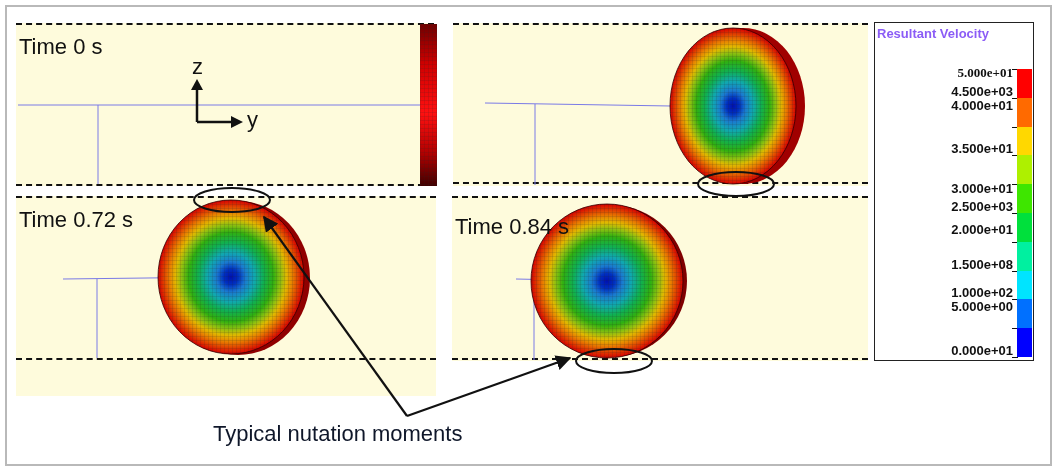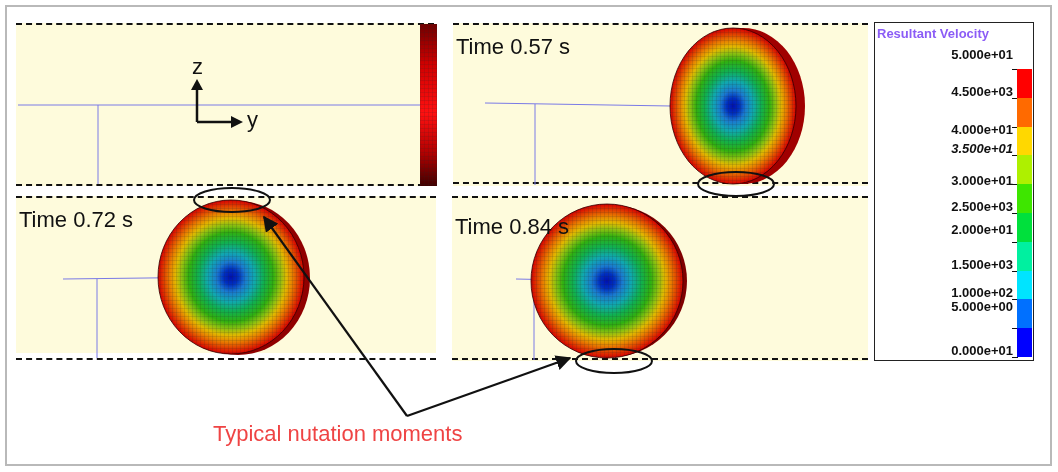--- a/index.html
+++ b/index.html
@@ -6,40 +6,40 @@
     body { width: 1058px; height: 472px; position: relative; overflow: hidden; font-family: "DejaVu Sans", sans-serif; }
     .frame { position: absolute; left: 5px; top: 5px; width: 1047px; height: 461px; border: 2px solid #b9b9b9; box-sizing: border-box; }
     .panel { position: absolute; background: #fefbdc; }
     .panel-time { position: absolute; left: 3px; top: 11px; font-family: "Liberation Sans", sans-serif; font-size: 22px; color: #111; white-space: nowrap; }
     .dash { position: absolute; left: 0; right: 0; height: 0; border-top: 2px dashed #111; }
     .legend { position: absolute; left: 874px; top: 22px; width: 160px; height: 339px; background: #fff; border: 1.5px solid #222; box-sizing: border-box; }
     .legend-title { position: absolute; left: 2px; top: 3px; font-family: "Liberation Sans", sans-serif; font-weight: bold; font-size: 13px; color: #8b5cf6; white-space: nowrap; }
     .legend-row { position: absolute; left: 0; width: 138px; text-align: right; font-family: "Liberation Sans", sans-serif; font-weight: bold; font-size: 13px; color: #111; white-space: nowrap; }
     .legend-swatch { position: absolute; left: 142px; width: 15px; height: 29px; }
     .legend-tick { position: absolute; left: 137px; width: 6px; border-top: 1.5px solid #111; }
-    .caption { position: absolute; left: 213px; top: 421px; font-family: "Liberation Sans", sans-serif; font-size: 22px; color: #ef4444; white-space: nowrap; }
+    .caption { position: absolute; left: 213px; top: 421px; font-family: "Liberation Sans", sans-serif; font-size: 22px; color: #0f172a; white-space: nowrap; }
     svg.overlay { position: absolute; left: 0; top: 0; }
   </style>
 </head>
 <body>
 
 <div class="frame"></div>
 
 <div class="panel" style="left:16px;top:23px;width:418px;height:163px;">
   <div class="dash" style="top:0;"></div>
   <div class="dash" style="top:161px;"></div>
+  <span class="panel-time">Time 0 s</span>
 </div>
 
 <div class="panel" style="left:453px;top:23px;width:415px;height:163px;">
   <div class="dash" style="top:0;"></div>
   <div class="dash" style="top:159px;"></div>
-  <span class="panel-time">Time 0.57 s</span>
 </div>
 
-<div class="panel" style="left:16px;top:196px;width:420px;height:157px;">
+<div class="panel" style="left:16px;top:196px;width:420px;height:200px;">
   <div class="dash" style="top:0;"></div>
   <div class="dash" style="top:162px;"></div>
   <span class="panel-time">Time 0.72 s</span>
 </div>
 
 <div class="panel" style="left:452px;top:196px;width:416px;height:165px;">
   <div class="dash" style="top:0;"></div>
   <div class="dash" style="top:162px;"></div>
 </div>
 
@@ -132,35 +132,35 @@
 
   <g>
     <line x1="407" y1="416" x2="264" y2="217" stroke="#111" stroke-width="2.2" marker-end="url(#arrowHead)"></line>
     <line x1="407" y1="416" x2="570" y2="358" stroke="#111" stroke-width="2.2" marker-end="url(#arrowHead)"></line>
   </g>
 </svg>
 
 <div class="legend">
   <span class="legend-title">Resultant Velocity</span>
   <div id="legend-body">
-      <span class="legend-row" style="top: 24px;">5.000e+01</span>
+      <span class="legend-row" style="top: 42px; font-family: Liberation Serif, serif;">5.000e+01</span>
       <span class="legend-tick" style="top: 46px;"></span>
       <span class="legend-row" style="top: 60.8px;">4.500e+03</span>
       <span class="legend-tick" style="top: 74.8px;"></span>
-      <span class="legend-row" style="top: 99px;">4.000e+01</span>
+      <span class="legend-row" style="top: 75px;">4.000e+01</span>
       <span class="legend-tick" style="top: 103.6px;"></span>
-      <span class="legend-row" style="top: 118.4px; font-style: italic;">3.500e+01</span>
+      <span class="legend-row" style="top: 118.4px;">3.500e+01</span>
       <span class="legend-tick" style="top: 132.4px;"></span>
-      <span class="legend-row" style="top: 150px;">3.000e+01</span>
+      <span class="legend-row" style="top: 158px;">3.000e+01</span>
       <span class="legend-tick" style="top: 161.2px;"></span>
       <span class="legend-row" style="top: 176px;">2.500e+03</span>
       <span class="legend-tick" style="top: 190px;"></span>
       <span class="legend-row" style="top: 199px;">2.000e+01</span>
       <span class="legend-tick" style="top: 218.8px;"></span>
-      <span class="legend-row" style="top: 233.6px;">1.500e+03</span>
+      <span class="legend-row" style="top: 233.6px;">1.500e+08</span>
       <span class="legend-tick" style="top: 247.6px;"></span>
       <span class="legend-row" style="top: 262.4px;">1.000e+02</span>
       <span class="legend-tick" style="top: 276.4px;"></span>
       <span class="legend-row" style="top: 276px;">5.000e+00</span>
       <span class="legend-tick" style="top: 305.2px;"></span>
       <span class="legend-row" style="top: 320px;">0.000e+01</span>
       <span class="legend-tick" style="top: 334px;"></span>
       <span class="legend-swatch" style="top: 46px; height: 28.8px; background: rgb(255, 0, 0);"></span>
       <span class="legend-swatch" style="top: 74.8px; height: 28.8px; background: rgb(255, 106, 0);"></span>
       <span class="legend-swatch" style="top: 103.6px; height: 28.8px; background: rgb(255, 216, 0);"></span>

